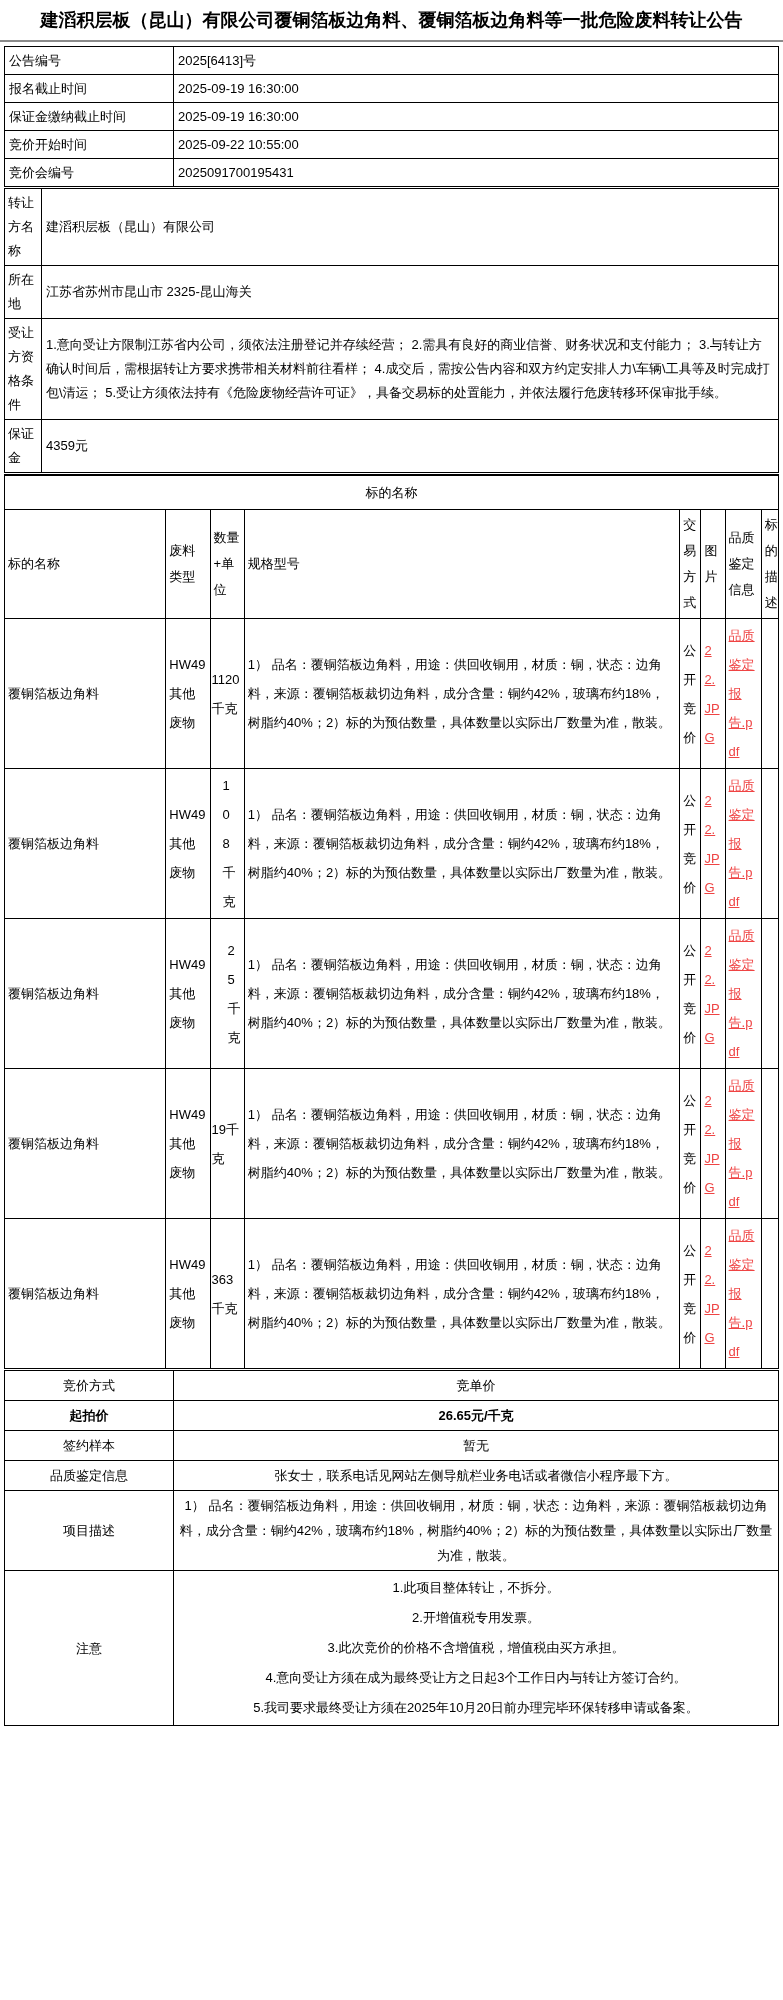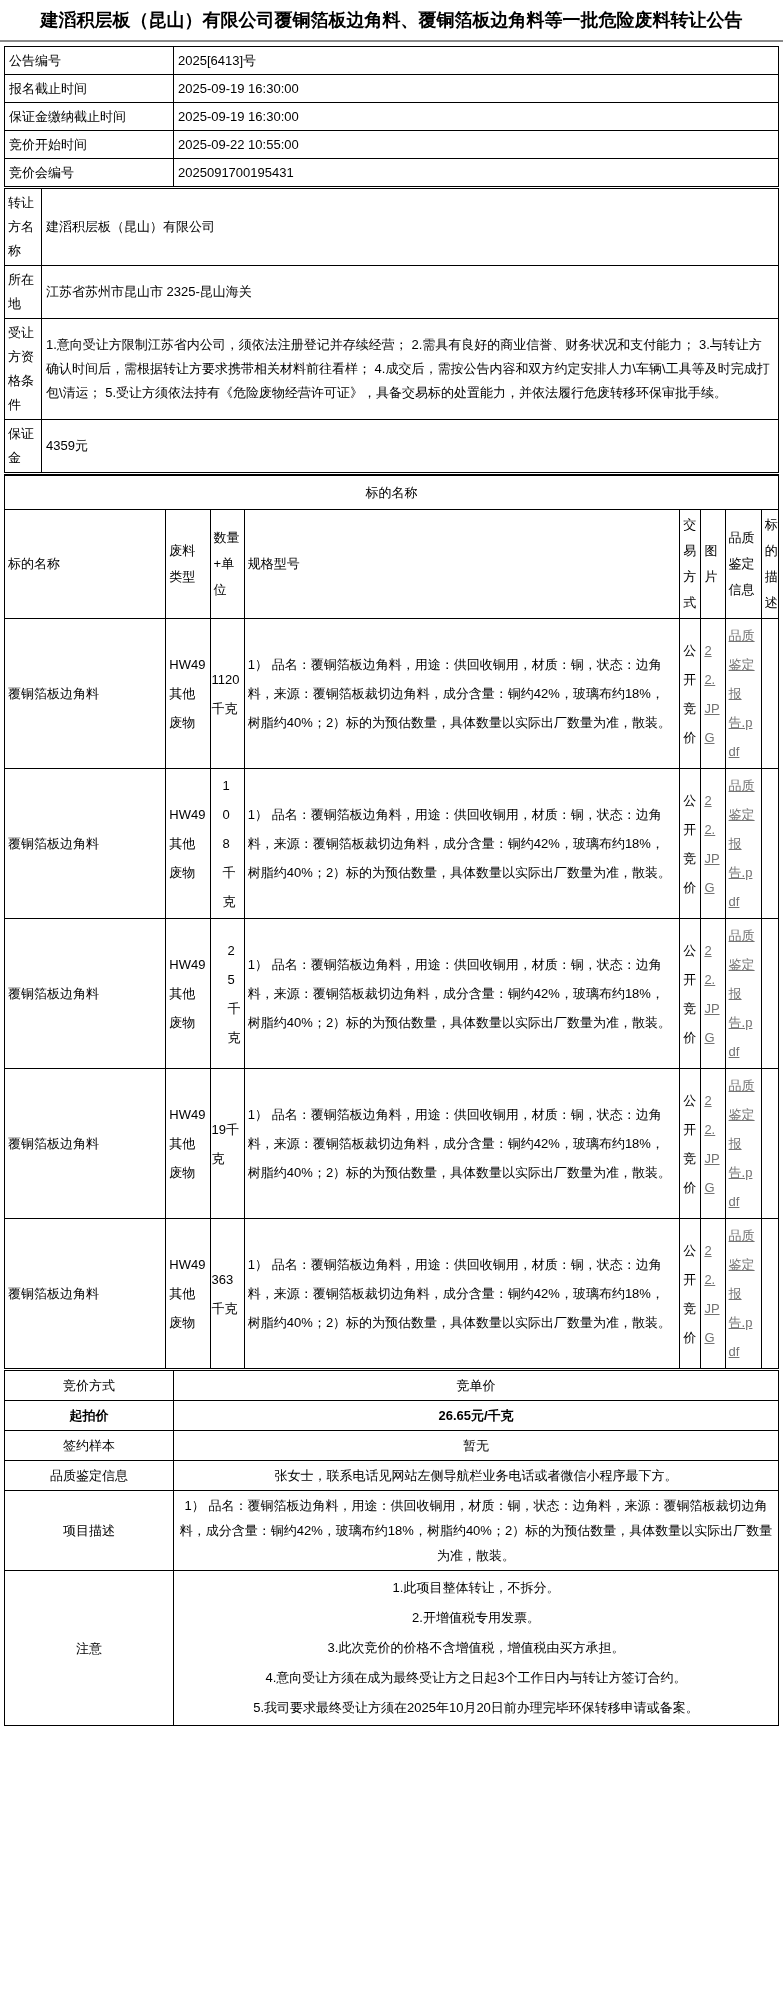--- a/index.html
+++ b/index.html
@@ -12,21 +12,21 @@
   .title {
     font-size:18px; font-weight:bold; text-align:center;
     margin:9px 0 9px; line-height:22px;
   }
   .divider { border:none; border-top:2px solid #8a8a8a; margin:0 -4px 4px; }
   table { border-collapse:collapse; width:100%; table-layout:fixed; margin:0 0 1px 0; }
   td,th {
     border:1px solid #000; padding:2px 4px; text-align:left;
     vertical-align:middle; word-break:break-all; font-weight:normal;
   }
-  a { color:#737373; cursor:pointer; }
+  a { color:#ef4444; cursor:pointer; }
 
   .info-table td { height:23px; line-height:19px; }
   .label-col { width:160px; }
 
   .party-table td { line-height:24px; }
   .narrow-label { width:30px; padding:2px 3px;margin-left:48px; }
 
   .lots-table { border-top:2px solid #000; }
   .lots-table td, .lots-table th { padding:2px 3px; }
   .section-header { text-align:center; height:24px; line-height:20px; }

